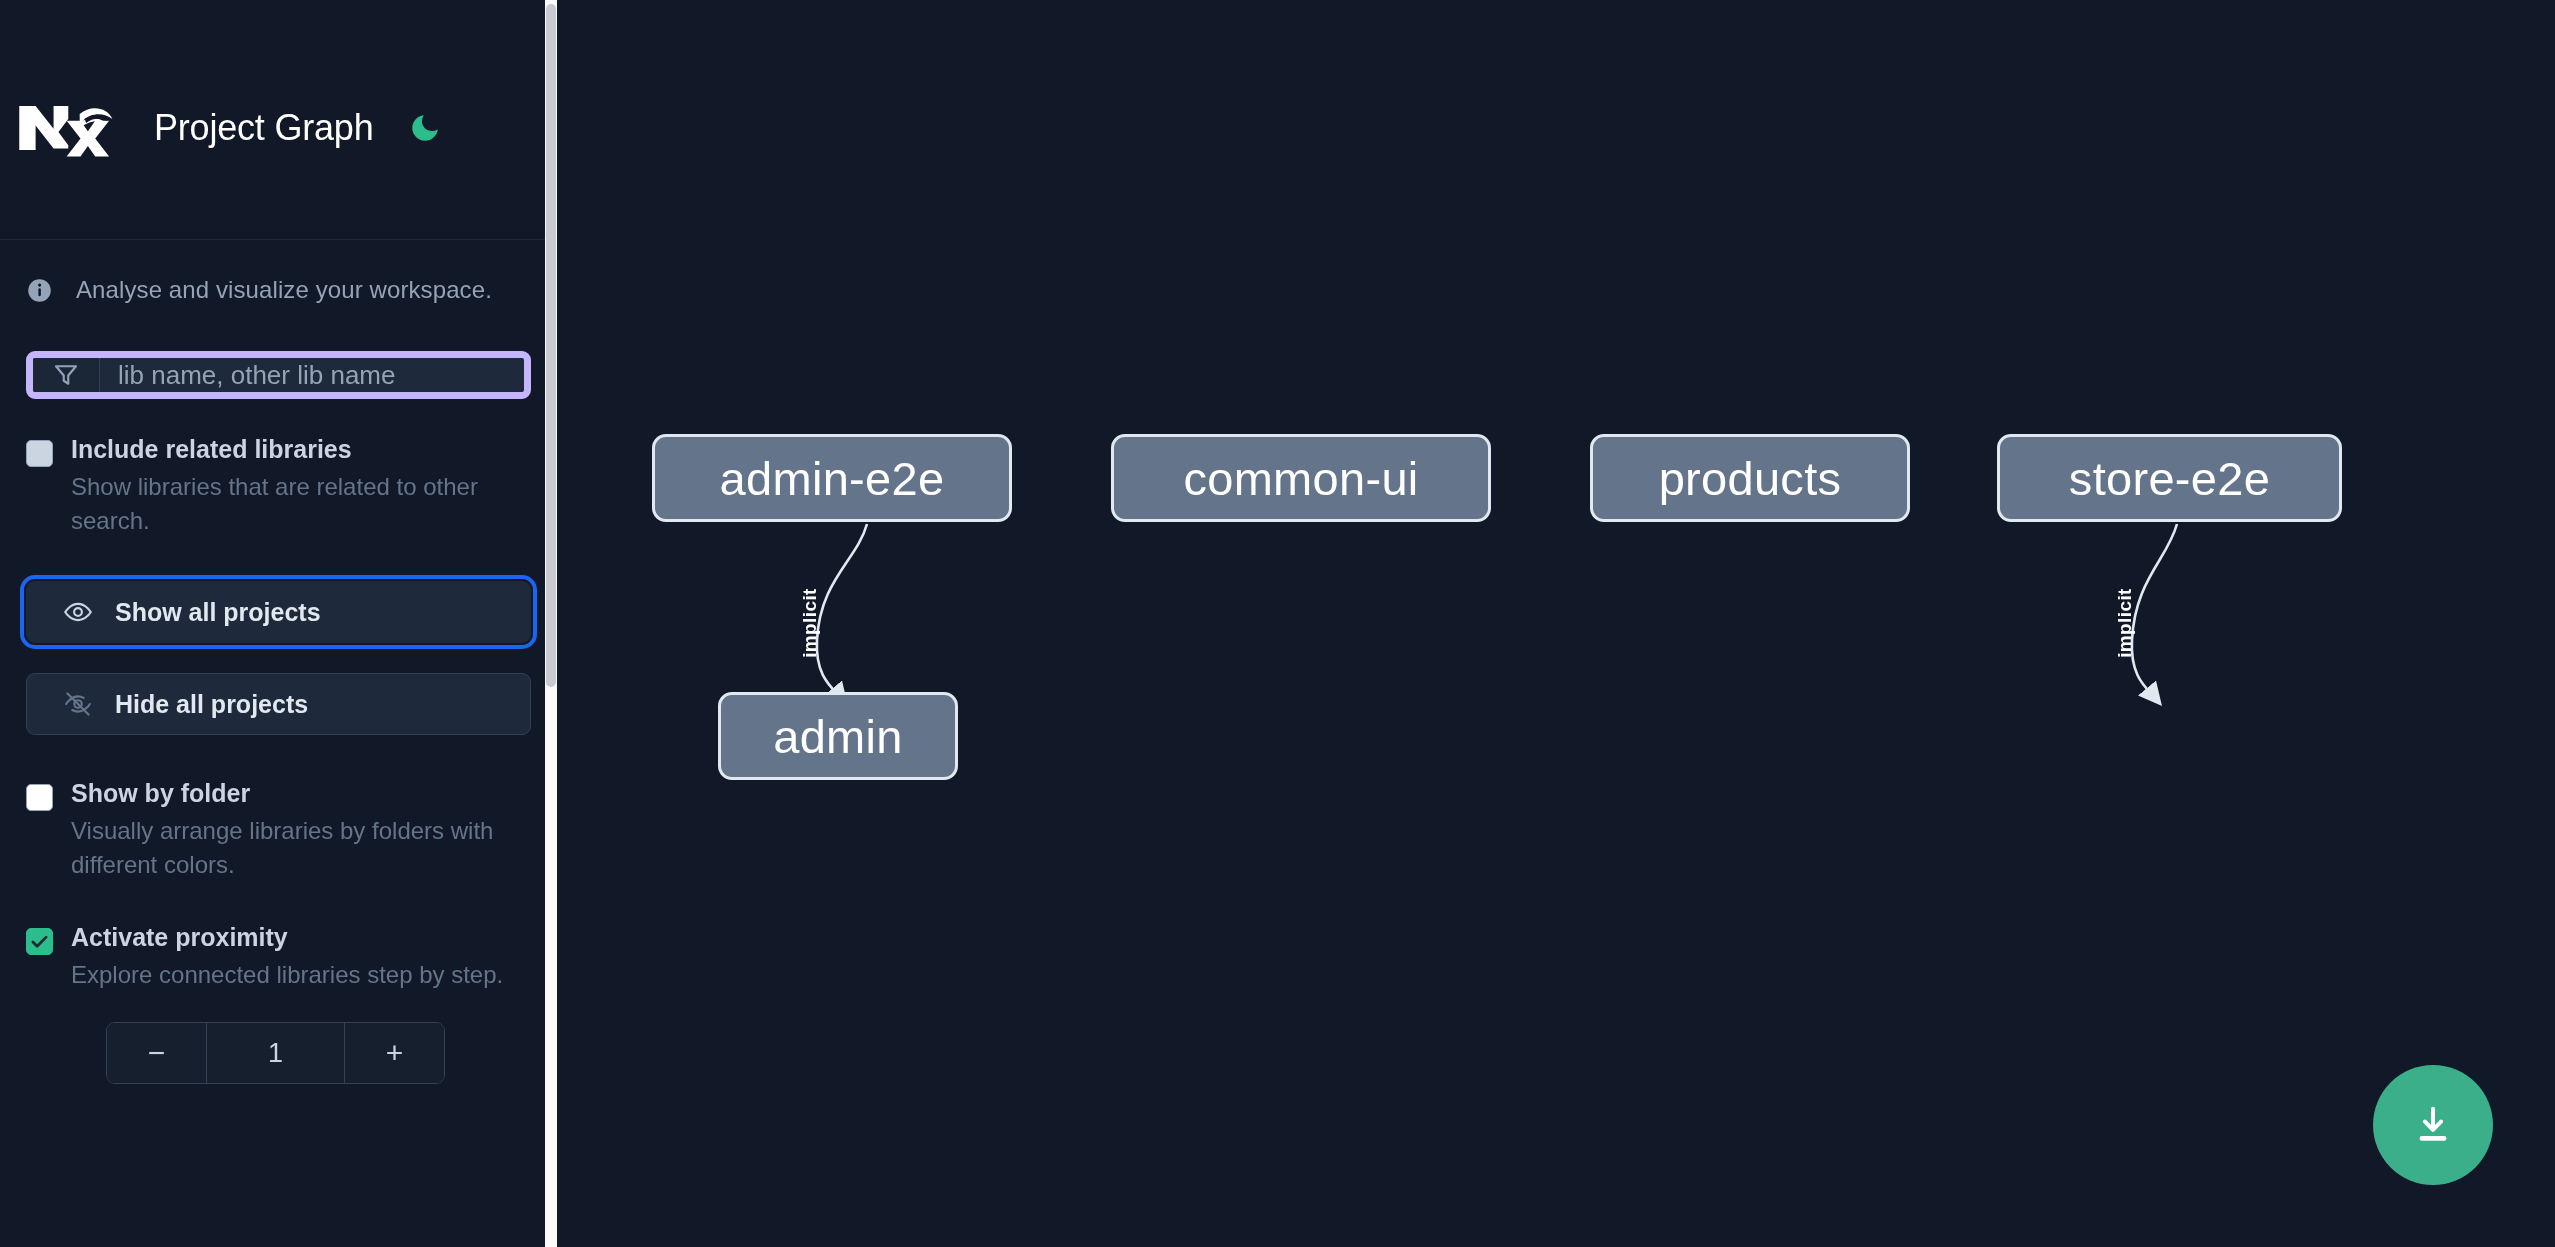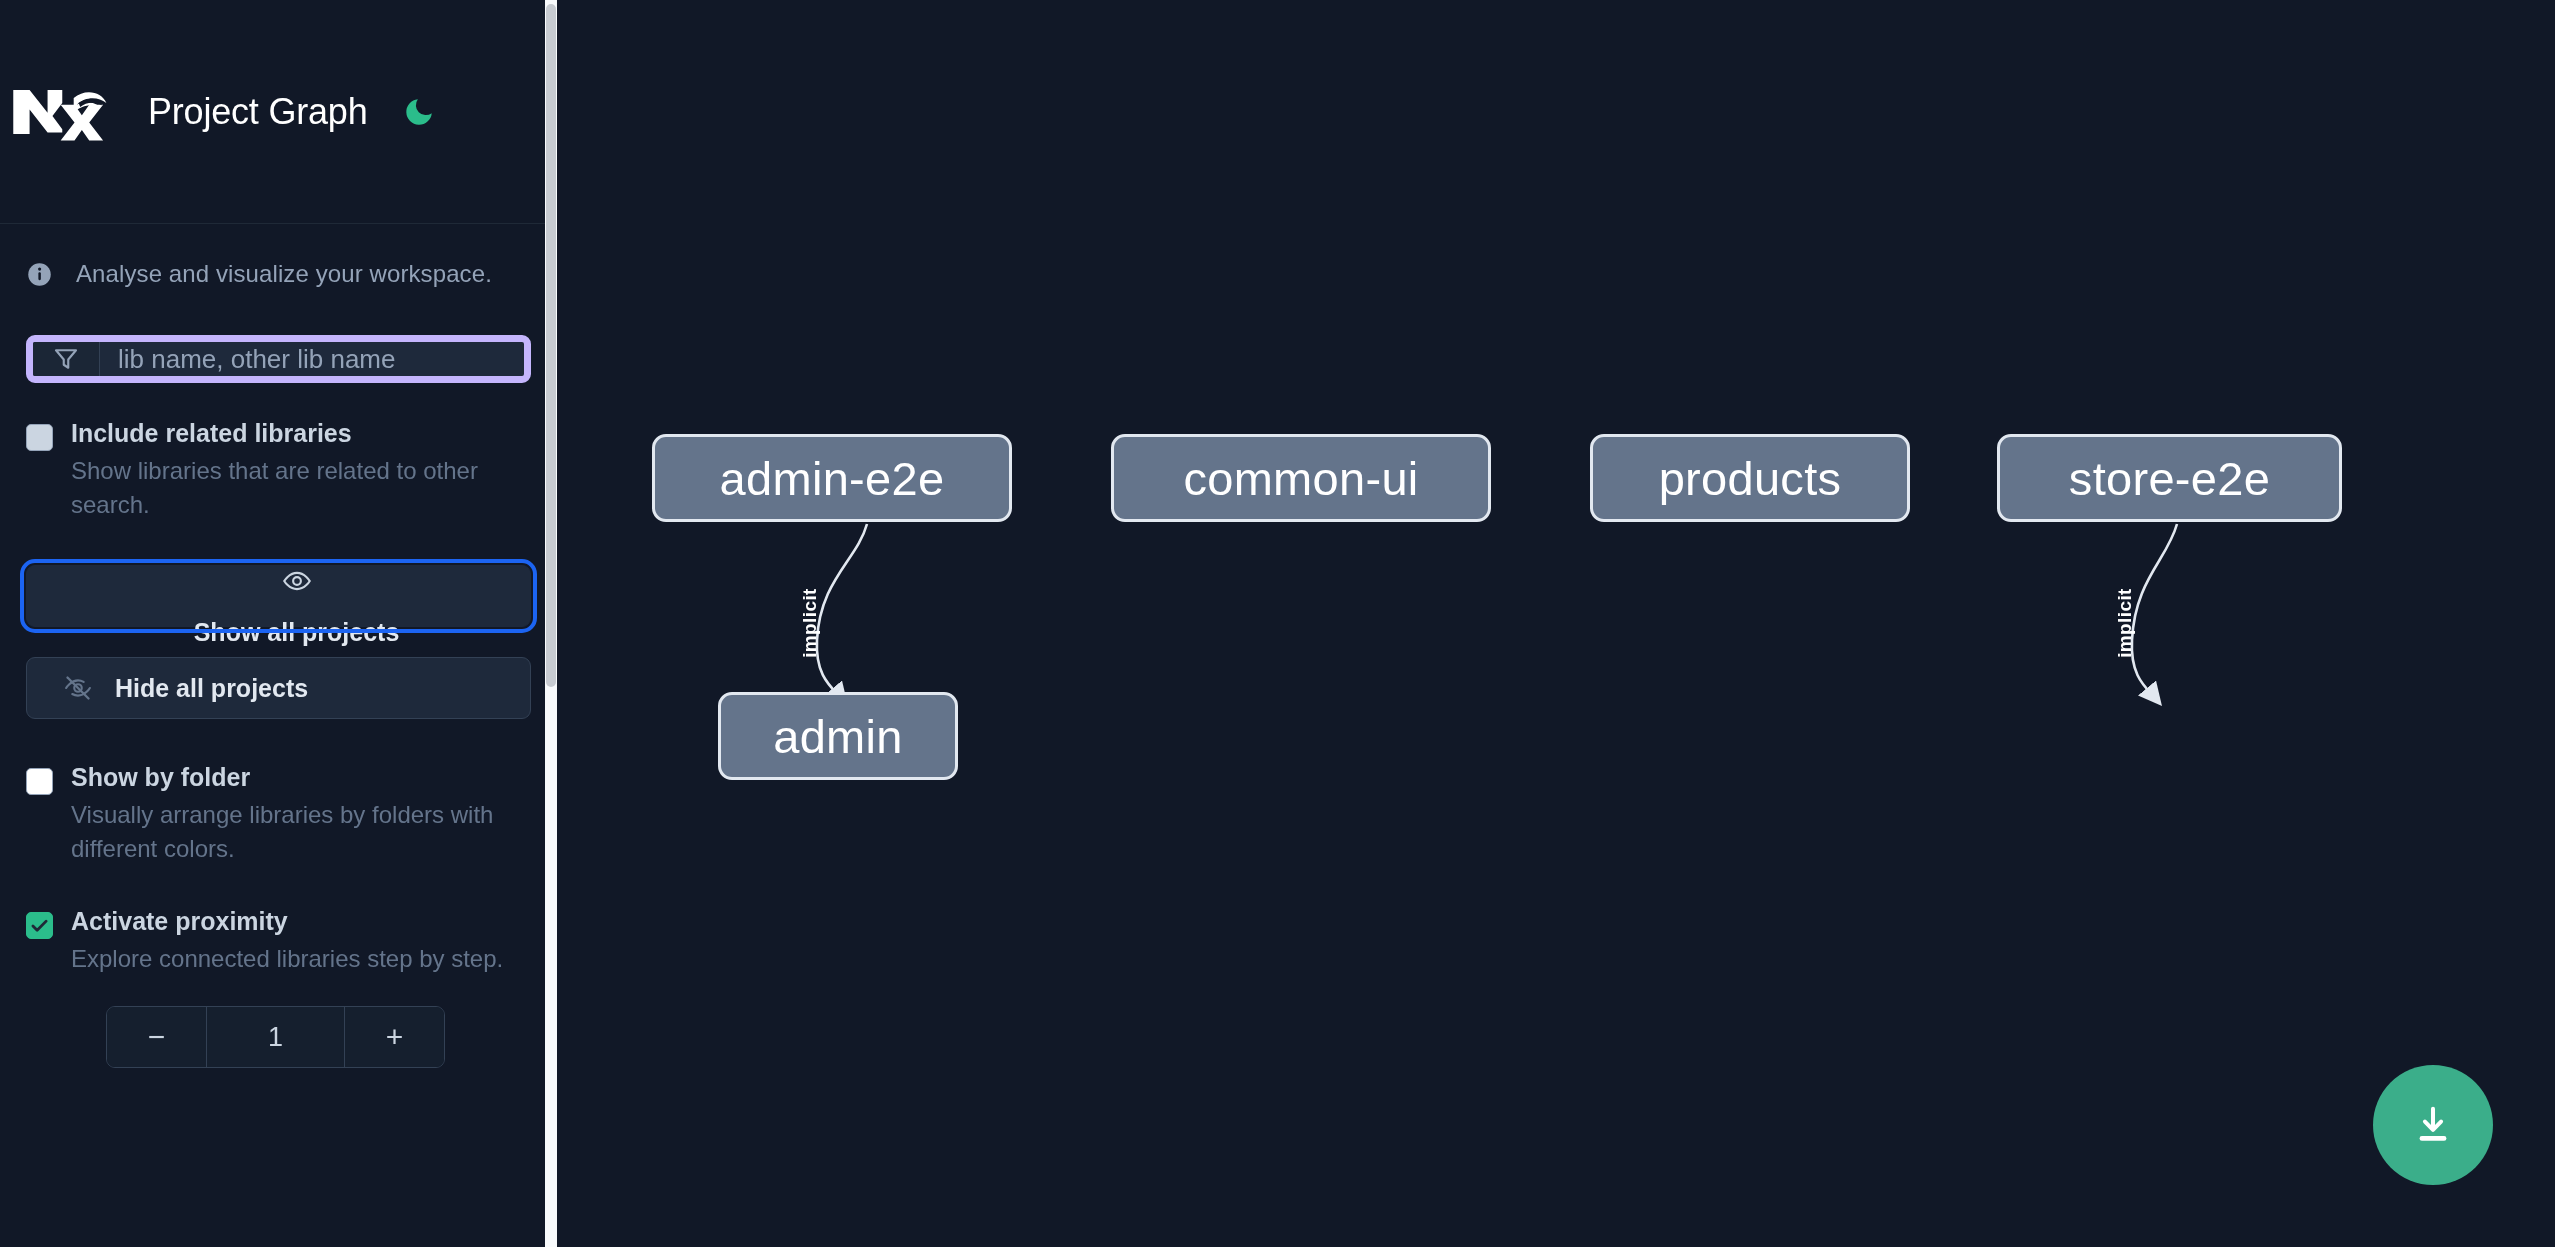--- a/index.html
+++ b/index.html
@@ -15,22 +15,23 @@
   .sidebar {
     position: relative;
     width: 557px; height: 1247px;
     background: #111827;
     flex: 0 0 557px;
     overflow: hidden;
   }
   .sidebar-header {
     height: 224px;
     display: flex; align-items: center;
-    padding-left: 10px;
+    padding-left: 16px;
     border-bottom: 1px solid #1f2937;
+    margin-top: 16px;
   }
   .nx-logo { width: 98px; height: 62px; flex: 0 0 auto; }
   .app-title {
     color: #ffffff;
     font-size: 36px;
     font-weight: 500;
     margin-left: 40px;
     letter-spacing: -0.2px;
     white-space: nowrap;
   }
@@ -129,21 +130,21 @@
     font-size: 25px;
     font-weight: bold;
     font-family: "Liberation Sans", sans-serif;
   }
   .btn.focused {
     outline: 4px solid #1c64f2;
     outline-offset: 2px;
     border-color: #1e293b;
   }
   .btn .btn-ico { display: flex; align-items: center; }
-  .btn.show-all { margin-top: 42px; flex-direction: column; }
+  .btn.show-all { margin-top: 42px; }
 
   
   .stepper {
     margin-top: 30px;
     display: flex;
     height: 62px;
     width: 339px;
     border: 1px solid #334155;
     border-radius: 9px;
     overflow: hidden;

